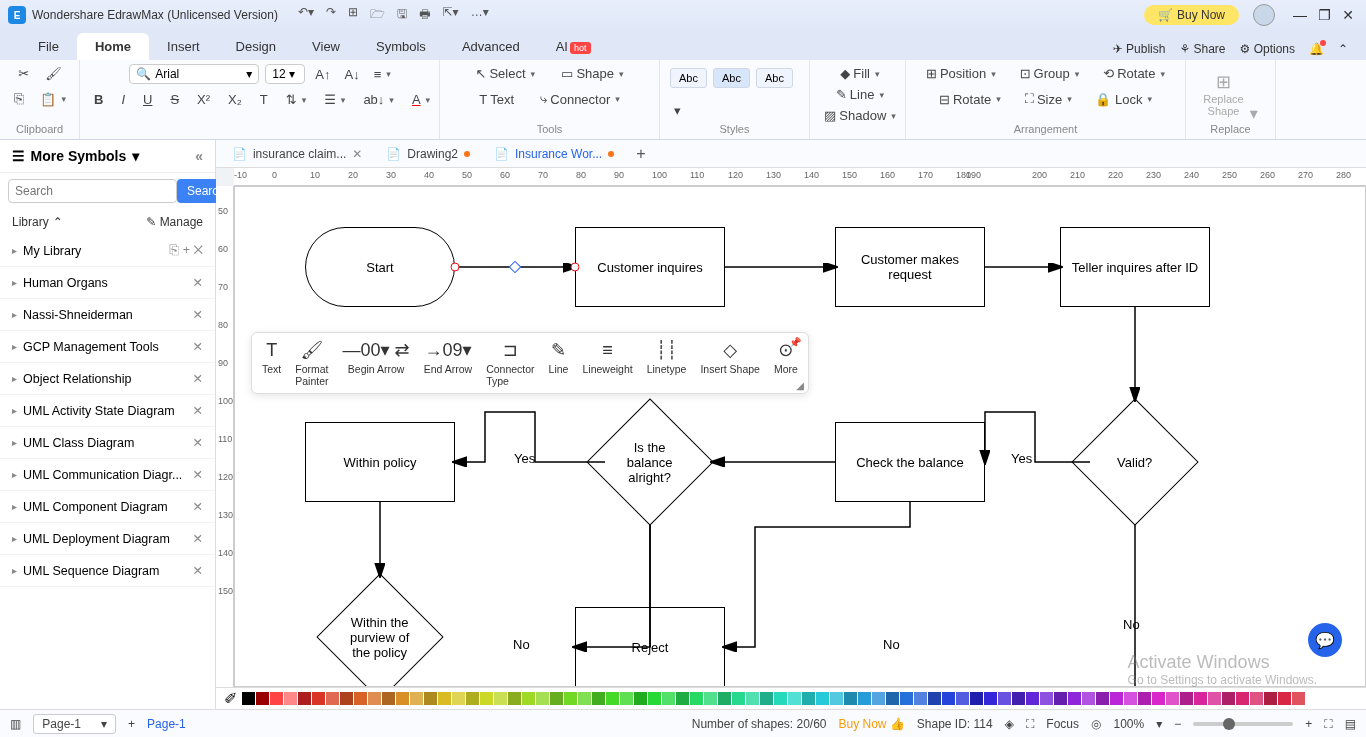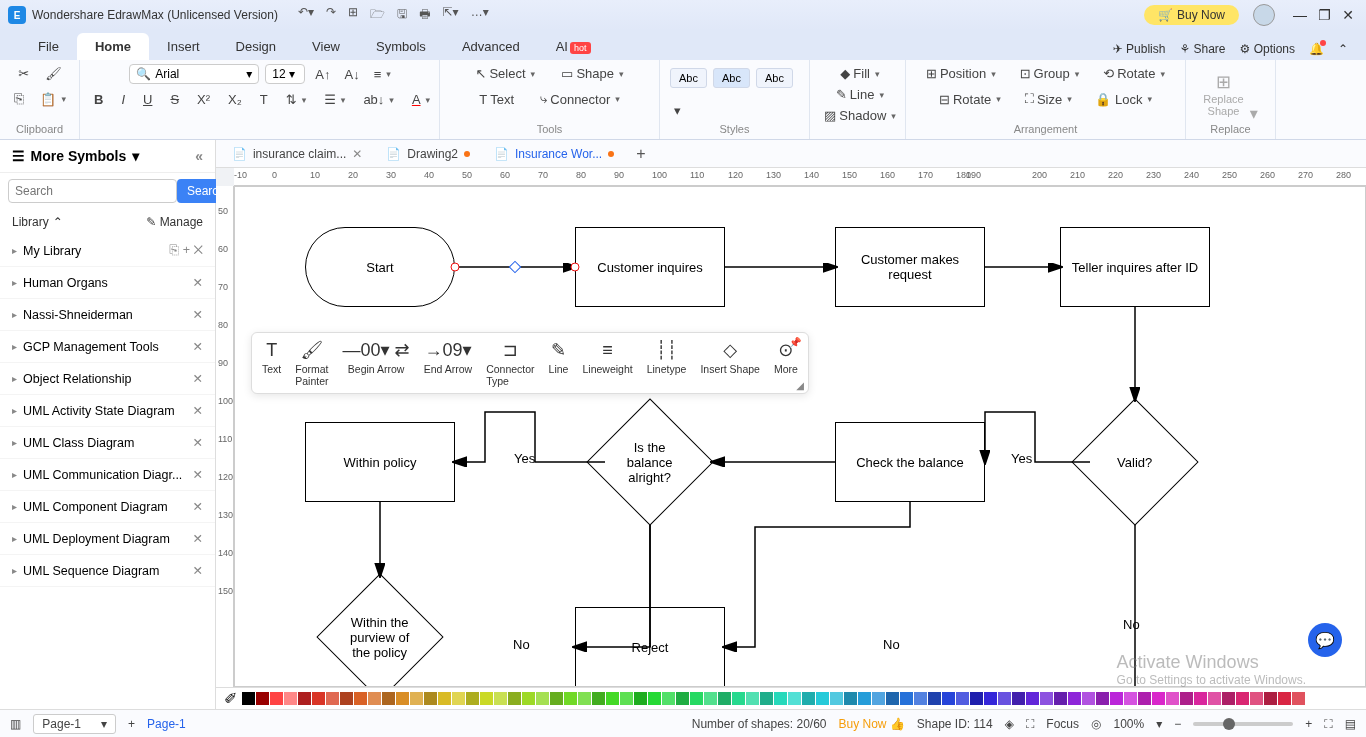--- a/index.html
+++ b/index.html
@@ -89,21 +89,21 @@
 .colorbar { height: 22px; background: #fff; display: flex; align-items: center; padding: 0 8px; gap: 1px; border-top: 1px solid #ddd; }
 .colorbar .sw { width: 13px; height: 13px; cursor: pointer; }
 .colorbar .dropper { margin-right: 4px; }
 
 
 .statusbar { height: 28px; background: #fafbfe; border-top: 1px solid #ddd; display: flex; align-items: center; font-size: 12px; padding: 0 10px; gap: 12px; color: #444; }
 .statusbar .sep { flex: 1; }
 .page-sel { border: 1px solid #ccc; padding: 2px 8px; border-radius: 3px; background: #fff; display: flex; align-items: center; gap: 20px; }
 .zoom-slider { width: 100px; height: 4px; background: #ccc; border-radius: 2px; position: relative; }
 .zoom-slider::after { content: ''; position: absolute; left: 30px; top: -4px; width: 12px; height: 12px; background: #666; border-radius: 50%; }
-.activate { position: absolute; right: 60px; bottom: 50px; color: rgba(120,120,120,0.5); font-size: 18px; }
+.activate { position: absolute; right: 49px; bottom: 50px; color: rgba(120,120,120,0.5); font-size: 18px; }
 .helpbtn { position: absolute; right: 24px; bottom: 80px; width: 34px; height: 34px; background: #2563eb; border-radius: 50%; color: #fff; display: flex; align-items: center; justify-content: center; font-size: 16px; cursor: pointer; }
 
 svg.conn { position: absolute; overflow: visible; pointer-events: none; }
 svg.conn path, svg.conn line { stroke: #000; stroke-width: 1.5; fill: none; }
 svg.conn .arrow { fill: #000; }
 </style>
 </head>
 <body>
 
 <div class="titlebar">

